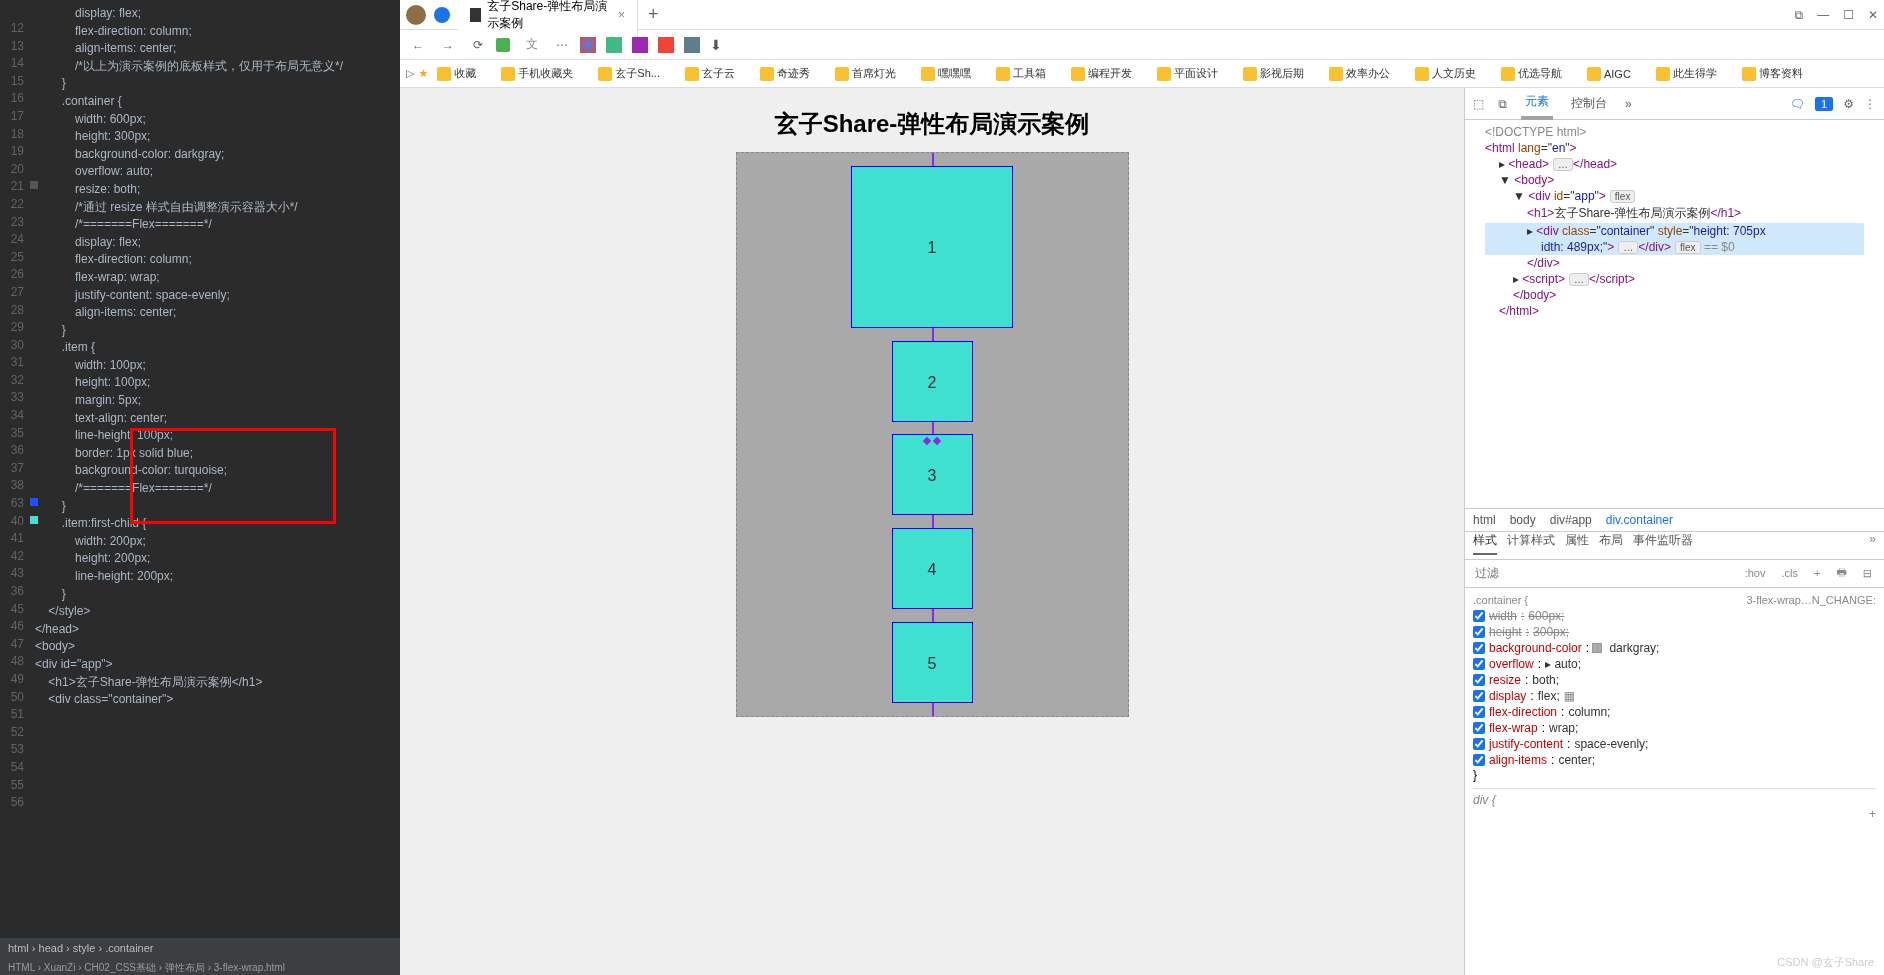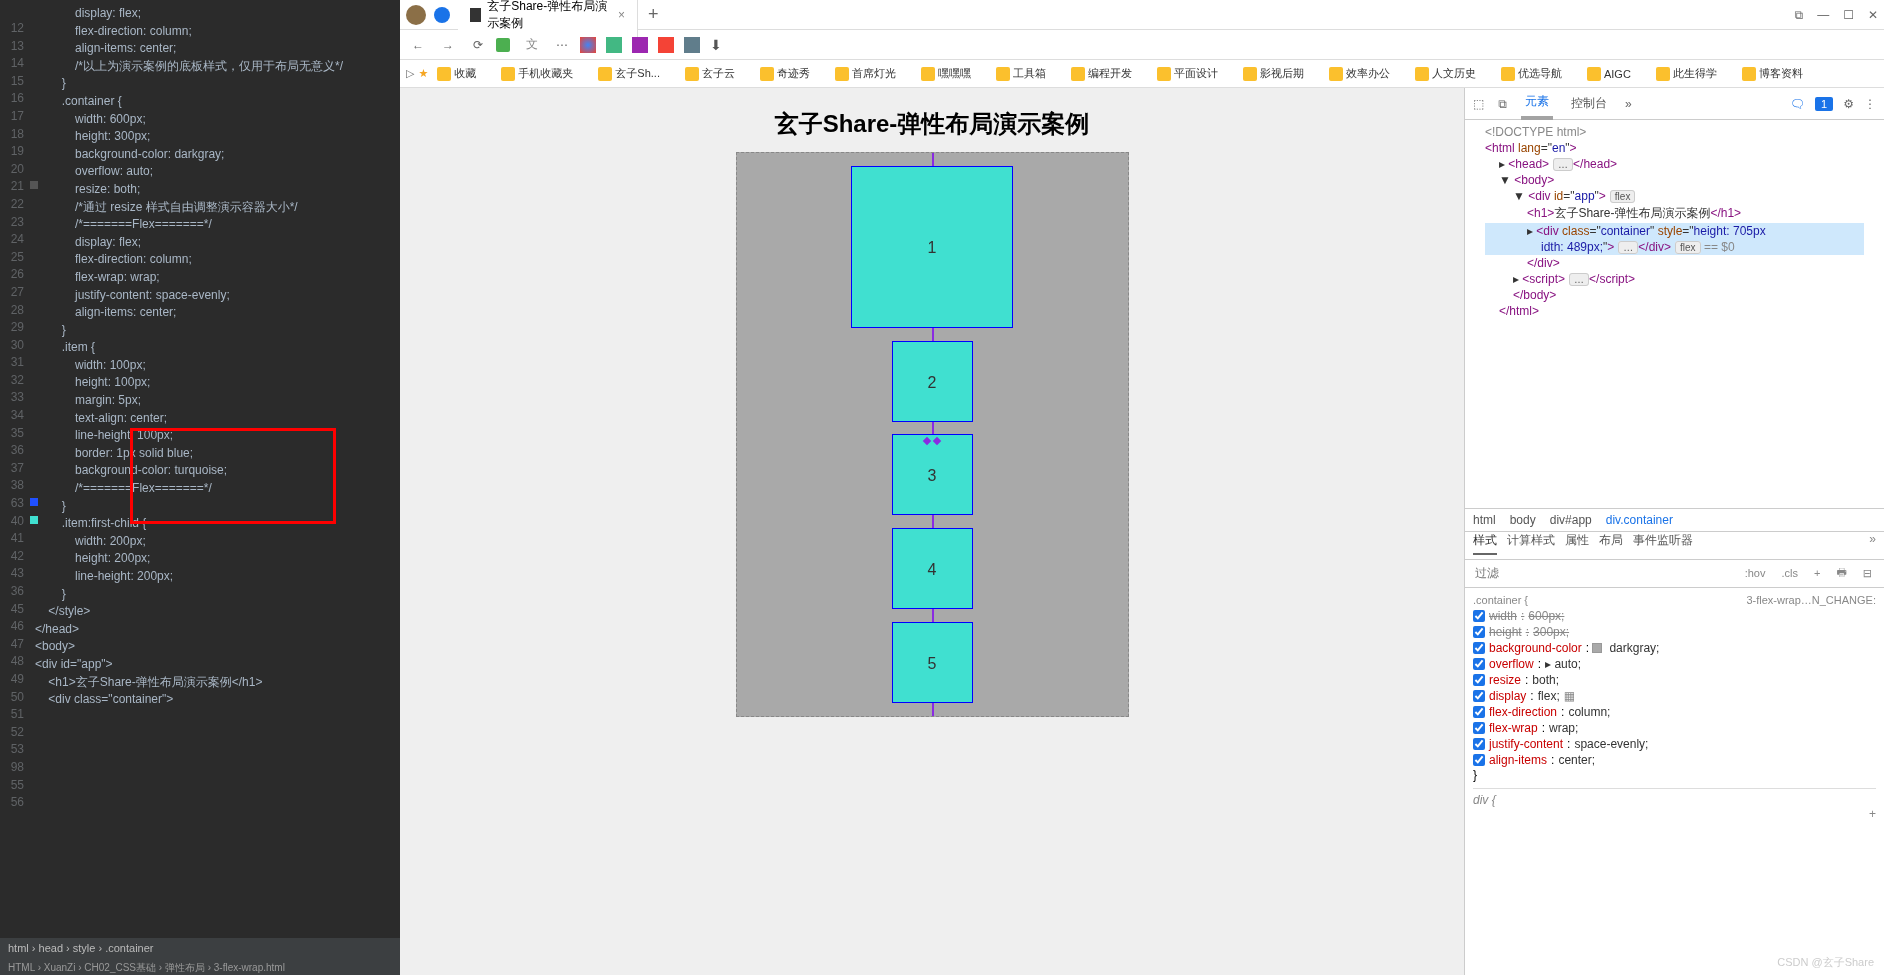--- a/index.html
+++ b/index.html
@@ -111,21 +111,21 @@
       <div>36</div>
       <div>45</div>
       <div>46</div>
       <div>47</div>
       <div>48</div>
       <div>49</div>
       <div>50</div>
       <div>51</div>
       <div>52</div>
       <div>53</div>
-      <div>98</div>
+      <div>54</div>
       <div>55</div>
       <div>56</div>
     </div>
  <div class="markers">
   <div class="mk" style="top:176px;background:#555"></div>
   <div class="mk" style="top:493px;background:#2050ff"></div>
   <div class="mk" style="top:511px;background:#40e0d0"></div>
  </div>
  <div class="code" id="codearea"><div>            display: flex;</div><div>            flex-direction: column;</div><div>            align-items: center;</div><div>            /*以上为演示案例的底板样式，仅用于布局无意义*/</div><div>        }</div><div></div><div></div><div>        .container {</div><div>            width: 600px;</div><div>            height: 300px;</div><div>            background-color: darkgray;</div><div>            overflow: auto;</div><div>            resize: both;</div><div>            /*通过 resize 样式自由调整演示容器大小*/</div><div>            /*=======Flex=======*/</div><div>            display: flex;</div><div>            flex-direction: column;</div><div>            flex-wrap: wrap;</div><div>            justify-content: space-evenly;</div><div>            align-items: center;</div><div>        }</div><div></div><div>        .item {</div><div>            width: 100px;</div><div>            height: 100px;</div><div>            margin: 5px;</div><div>            text-align: center;</div><div>            line-height: 100px;</div><div>            border: 1px solid blue;</div><div>            background-color: turquoise;</div><div>            /*=======Flex=======*/</div><div>        }</div><div></div><div>        .item:first-child {</div><div>            width: 200px;</div><div>            height: 200px;</div><div>            line-height: 200px;</div><div>        }</div><div>    &lt;/style&gt;</div><div>&lt;/head&gt;</div><div>&lt;body&gt;</div><div>&lt;div id="app"&gt;</div><div>    &lt;h1&gt;玄子Share-弹性布局演示案例&lt;/h1&gt;</div><div>    &lt;div class="container"&gt;</div><div></div></div>
  <div class="hilite"></div>

